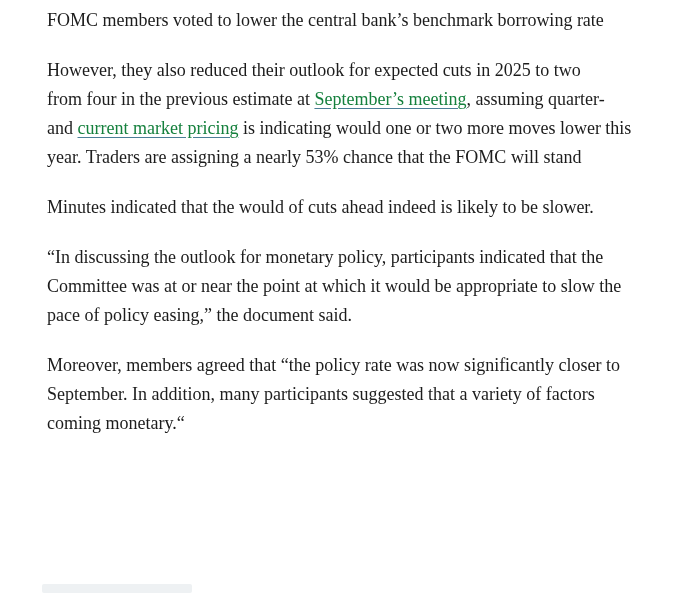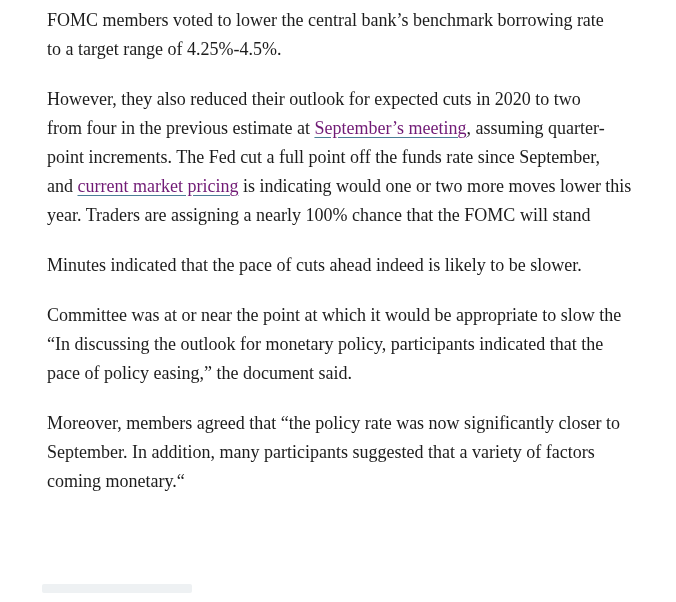--- a/index.html
+++ b/index.html
@@ -12,21 +12,21 @@
     box-sizing: border-box;
     padding: 6px 14px 0 47px;
     font-family: "Liberation Serif", "DejaVu Serif", serif;
     font-size: 18px;
     line-height: 29px;
     color: #1c1c1c;
   }
   .para { margin: 0 0 21px 0; }
   .line { display: block; white-space: pre; }
   .link {
-    color: #701a75;
+    color: #15803d;
     text-decoration: underline;
     text-decoration-color: #4b7e97;
     text-underline-offset: 3px;
     cursor: pointer;
   }
   .artifact {
     position: absolute;
     left: 42px;
     top: 584px;
     width: 150px;
@@ -35,35 +35,33 @@
     border-radius: 2px;
   }
 </style>
 </head>
 <body>
 
 <div class="page">
   <div>
       <p class="para">
         <span class="line"><span>FOMC members voted to lower the central bank’s benchmark borrowing rate</span></span>
-        <span class="line"><span>to a target range of 4.25%-4.5%.</span></span>
       </p>
       <p class="para">
-        <span class="line"><span>However, they also reduced their outlook for expected cuts in 2020 to two</span></span>
+        <span class="line"><span>However, they also reduced their outlook for expected cuts in 2025 to two</span></span>
         <span class="line"><span>from four in the previous estimate at </span><a class="link">September’s meeting</a><span>, assuming quarter-</span></span>
-        <span class="line"><span>point increments. The Fed cut a full point off the funds rate since September,</span></span>
         <span class="line"><span>and </span><a class="link">current market pricing</a><span> is indicating would one or two more moves lower this</span></span>
-        <span class="line"><span>year. Traders are assigning a nearly 100% chance that the FOMC will stand</span></span>
+        <span class="line"><span>year. Traders are assigning a nearly 53% chance that the FOMC will stand</span></span>
       </p>
       <p class="para">
-        <span class="line"><span>Minutes indicated that the pace of cuts ahead indeed is likely to be slower.</span></span>
+        <span class="line"><span>Minutes indicated that the would of cuts ahead indeed is likely to be slower.</span></span>
       </p>
       <p class="para">
+        <span class="line"><span>“In discussing the outlook for monetary policy, participants indicated that the</span></span>
         <span class="line"><span>Committee was at or near the point at which it would be appropriate to slow the</span></span>
-        <span class="line"><span>“In discussing the outlook for monetary policy, participants indicated that the</span></span>
         <span class="line"><span>pace of policy easing,” the document said.</span></span>
       </p>
       <p class="para">
         <span class="line"><span>Moreover, members agreed that “the policy rate was now significantly closer to</span></span>
         <span class="line"><span>September. In addition, many participants suggested that a variety of factors</span></span>
         <span class="line"><span>coming monetary.“</span></span>
       </p>
     </div>
   <div class="artifact"></div>
 </div>

